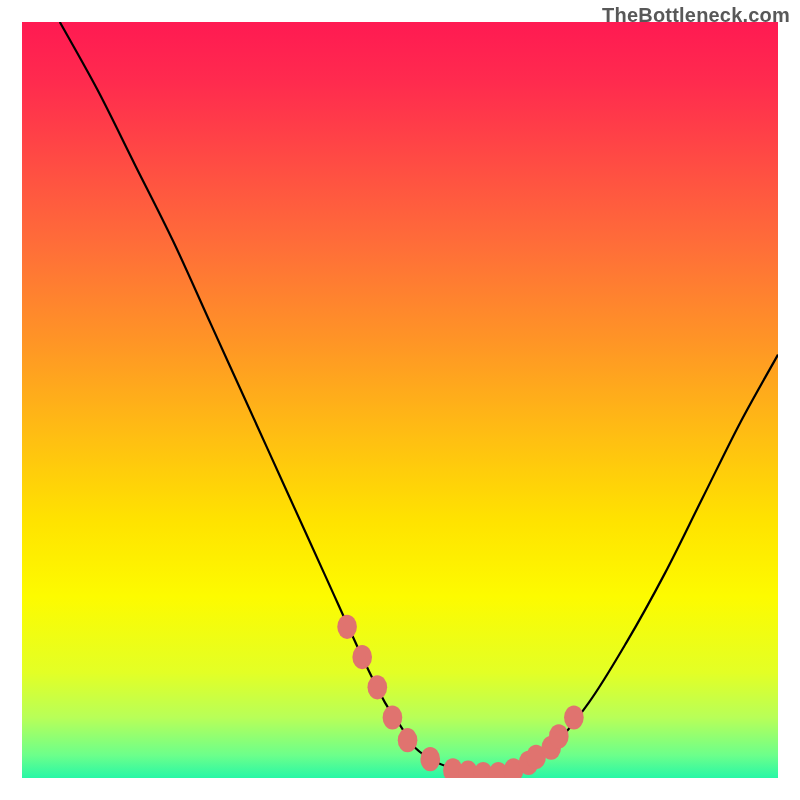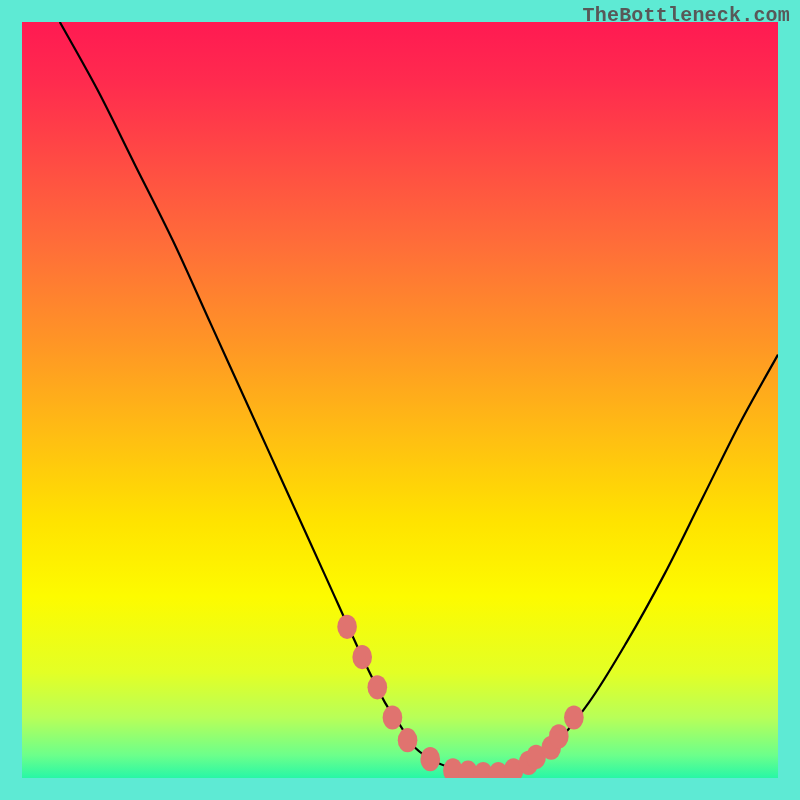--- a/index.html
+++ b/index.html
@@ -8,22 +8,21 @@
     width: 800px;
     height: 800px;
     background: #000;
     overflow: hidden;
     font-family: Arial, Helvetica, sans-serif;
   }
   .stage {
     position: relative;
     width: 800px;
     height: 800px;
-    background: #5eead4;
-    font-family: Liberation Mono, monospace;
+    background: #ffffff;
   }
   .watermark {
     position: absolute;
     top: 4px;
     right: 10px;
     color: #585858;
     font-size: 20px;
     font-weight: bold;
     letter-spacing: 0.2px;
     z-index: 5;

